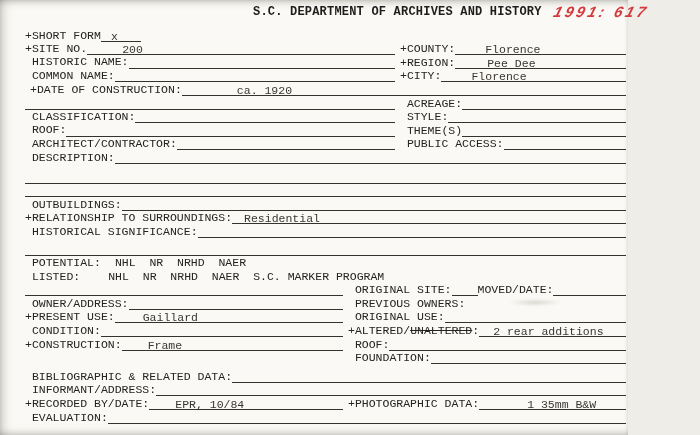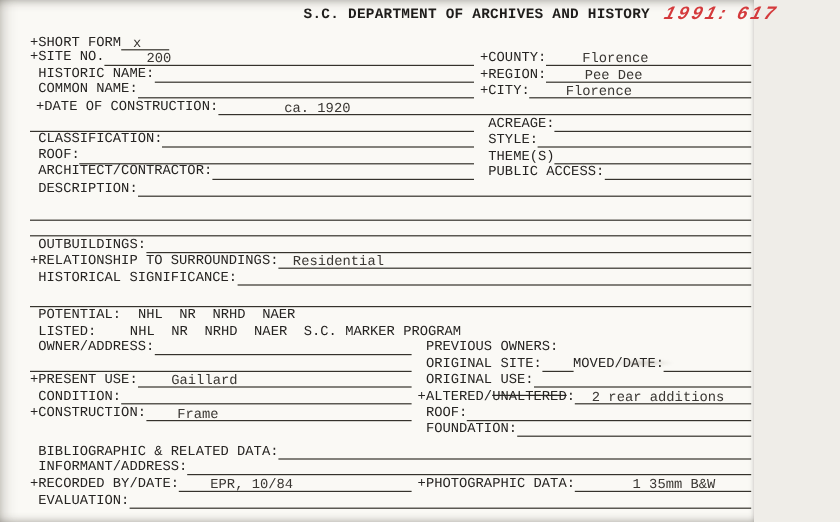--- a/index.html
+++ b/index.html
@@ -28,21 +28,21 @@
     color:#d43a3c;font-family:"Liberation Sans",sans-serif;
     font-weight:700;font-style:italic;font-size:15px;letter-spacing:3px;
     transform:skewX(-16deg);white-space:pre;
   }
   .hsp{height:7px;}
   .sp6{height:6px;}
   .sp4{height:4px;}
   .sp5{height:5px;}
   .row{display:flex;align-items:flex-end;height:13.6px;position:relative;}
   .lbl{white-space:pre;flex:none;line-height:12px;}
-  .lcol{display:flex;align-items:flex-start;width:370px;flex:none;}
+  .lcol{display:flex;align-items:center;width:370px;flex:none;}
   .lcol2{display:flex;align-items:flex-end;width:318px;flex:none;}
   .rcol{display:flex;align-items:flex-end;flex:1;margin-left:5px;}
   .ul{display:flex;align-items:flex-end;border-bottom:1.6px solid #35322c;min-height:12px;}
   .fill{flex:1;}
   .w40{width:40px;flex:none;}
   .w28{width:26px;flex:none;}
   .val{white-space:pre;line-height:11px;transform:translateY(1px);color:#3a3733;}
   .strike{text-decoration:line-through;}
   .opts{white-space:pre;margin-left:14px;line-height:12px;font-family:Liberation Mono, monospace;}
   .opts2{white-space:pre;margin-left:28px;line-height:12px;}
@@ -205,42 +205,42 @@
     <span class="opts">NHL  NR  NRHD  NAER</span>
   </div>
 
   <div class="row">
     <span class="lbl"> LISTED:</span>
     <span class="opts2">NHL  NR  NRHD  NAER  S.C. MARKER PROGRAM</span>
   </div>
 
   <div class="row">
     <div class="lcol2">
-      <span class="lbl"> OWNER/ADDRESS:</span>
-      <span class="ul fill"></span>
-    </div>
-    <div class="rcol">
-      <span class="lbl"> PREVIOUS OWNERS:</span>
-    </div>
-  </div>
-
-  <div class="row">
-    <div class="lcol2">
       <span class="ul fill"></span>
     </div>
     <div class="rcol">
       <span class="lbl"> ORIGINAL SITE:</span>
       <span class="ul w28"></span>
       <span class="lbl">MOVED/DATE:</span>
       <span class="ul fill"></span>
     </div>
   </div>
 
   <div class="row">
     <div class="lcol2">
+      <span class="lbl"> OWNER/ADDRESS:</span>
+      <span class="ul fill"></span>
+    </div>
+    <div class="rcol">
+      <span class="lbl"> PREVIOUS OWNERS:</span>
+    </div>
+  </div>
+
+  <div class="row">
+    <div class="lcol2">
       <span class="lbl">+PRESENT USE:</span>
       <span class="ul fill">
           <span class="val" style="padding-left:28px">Gaillard</span>
         </span>
     </div>
     <div class="rcol">
       <span class="lbl"> ORIGINAL USE:</span>
       <span class="ul fill"></span>
     </div>
   </div>

